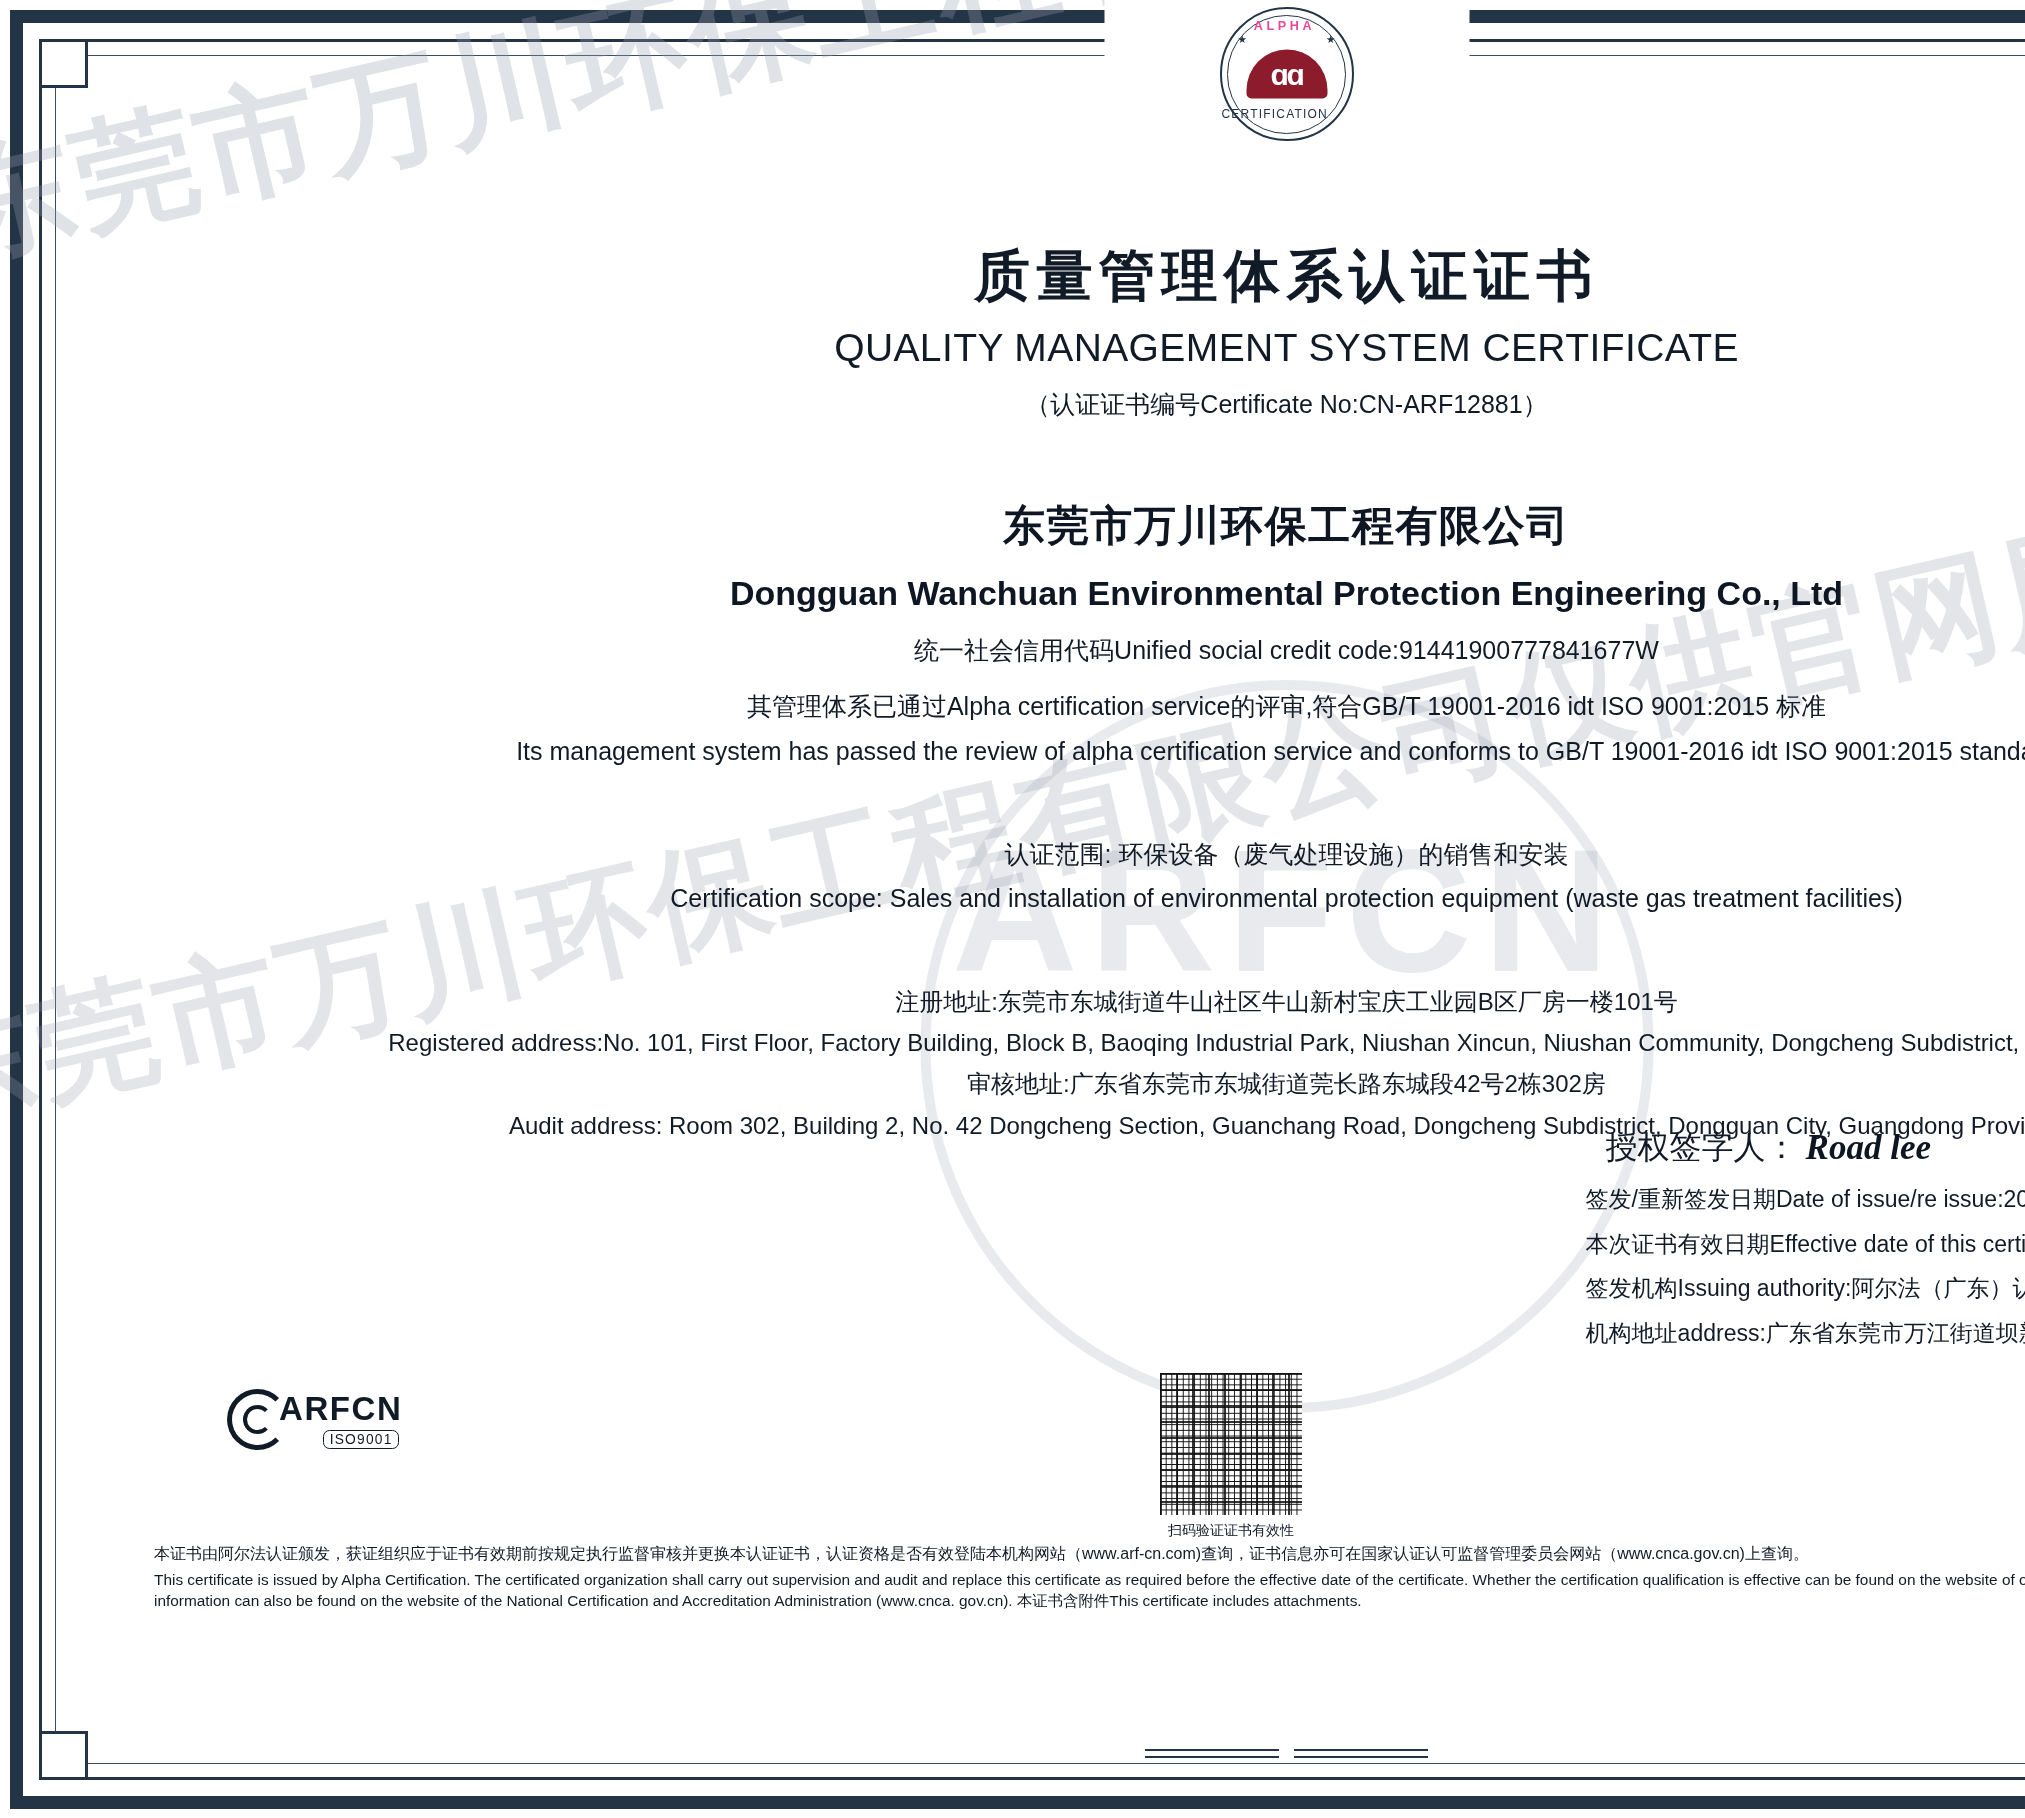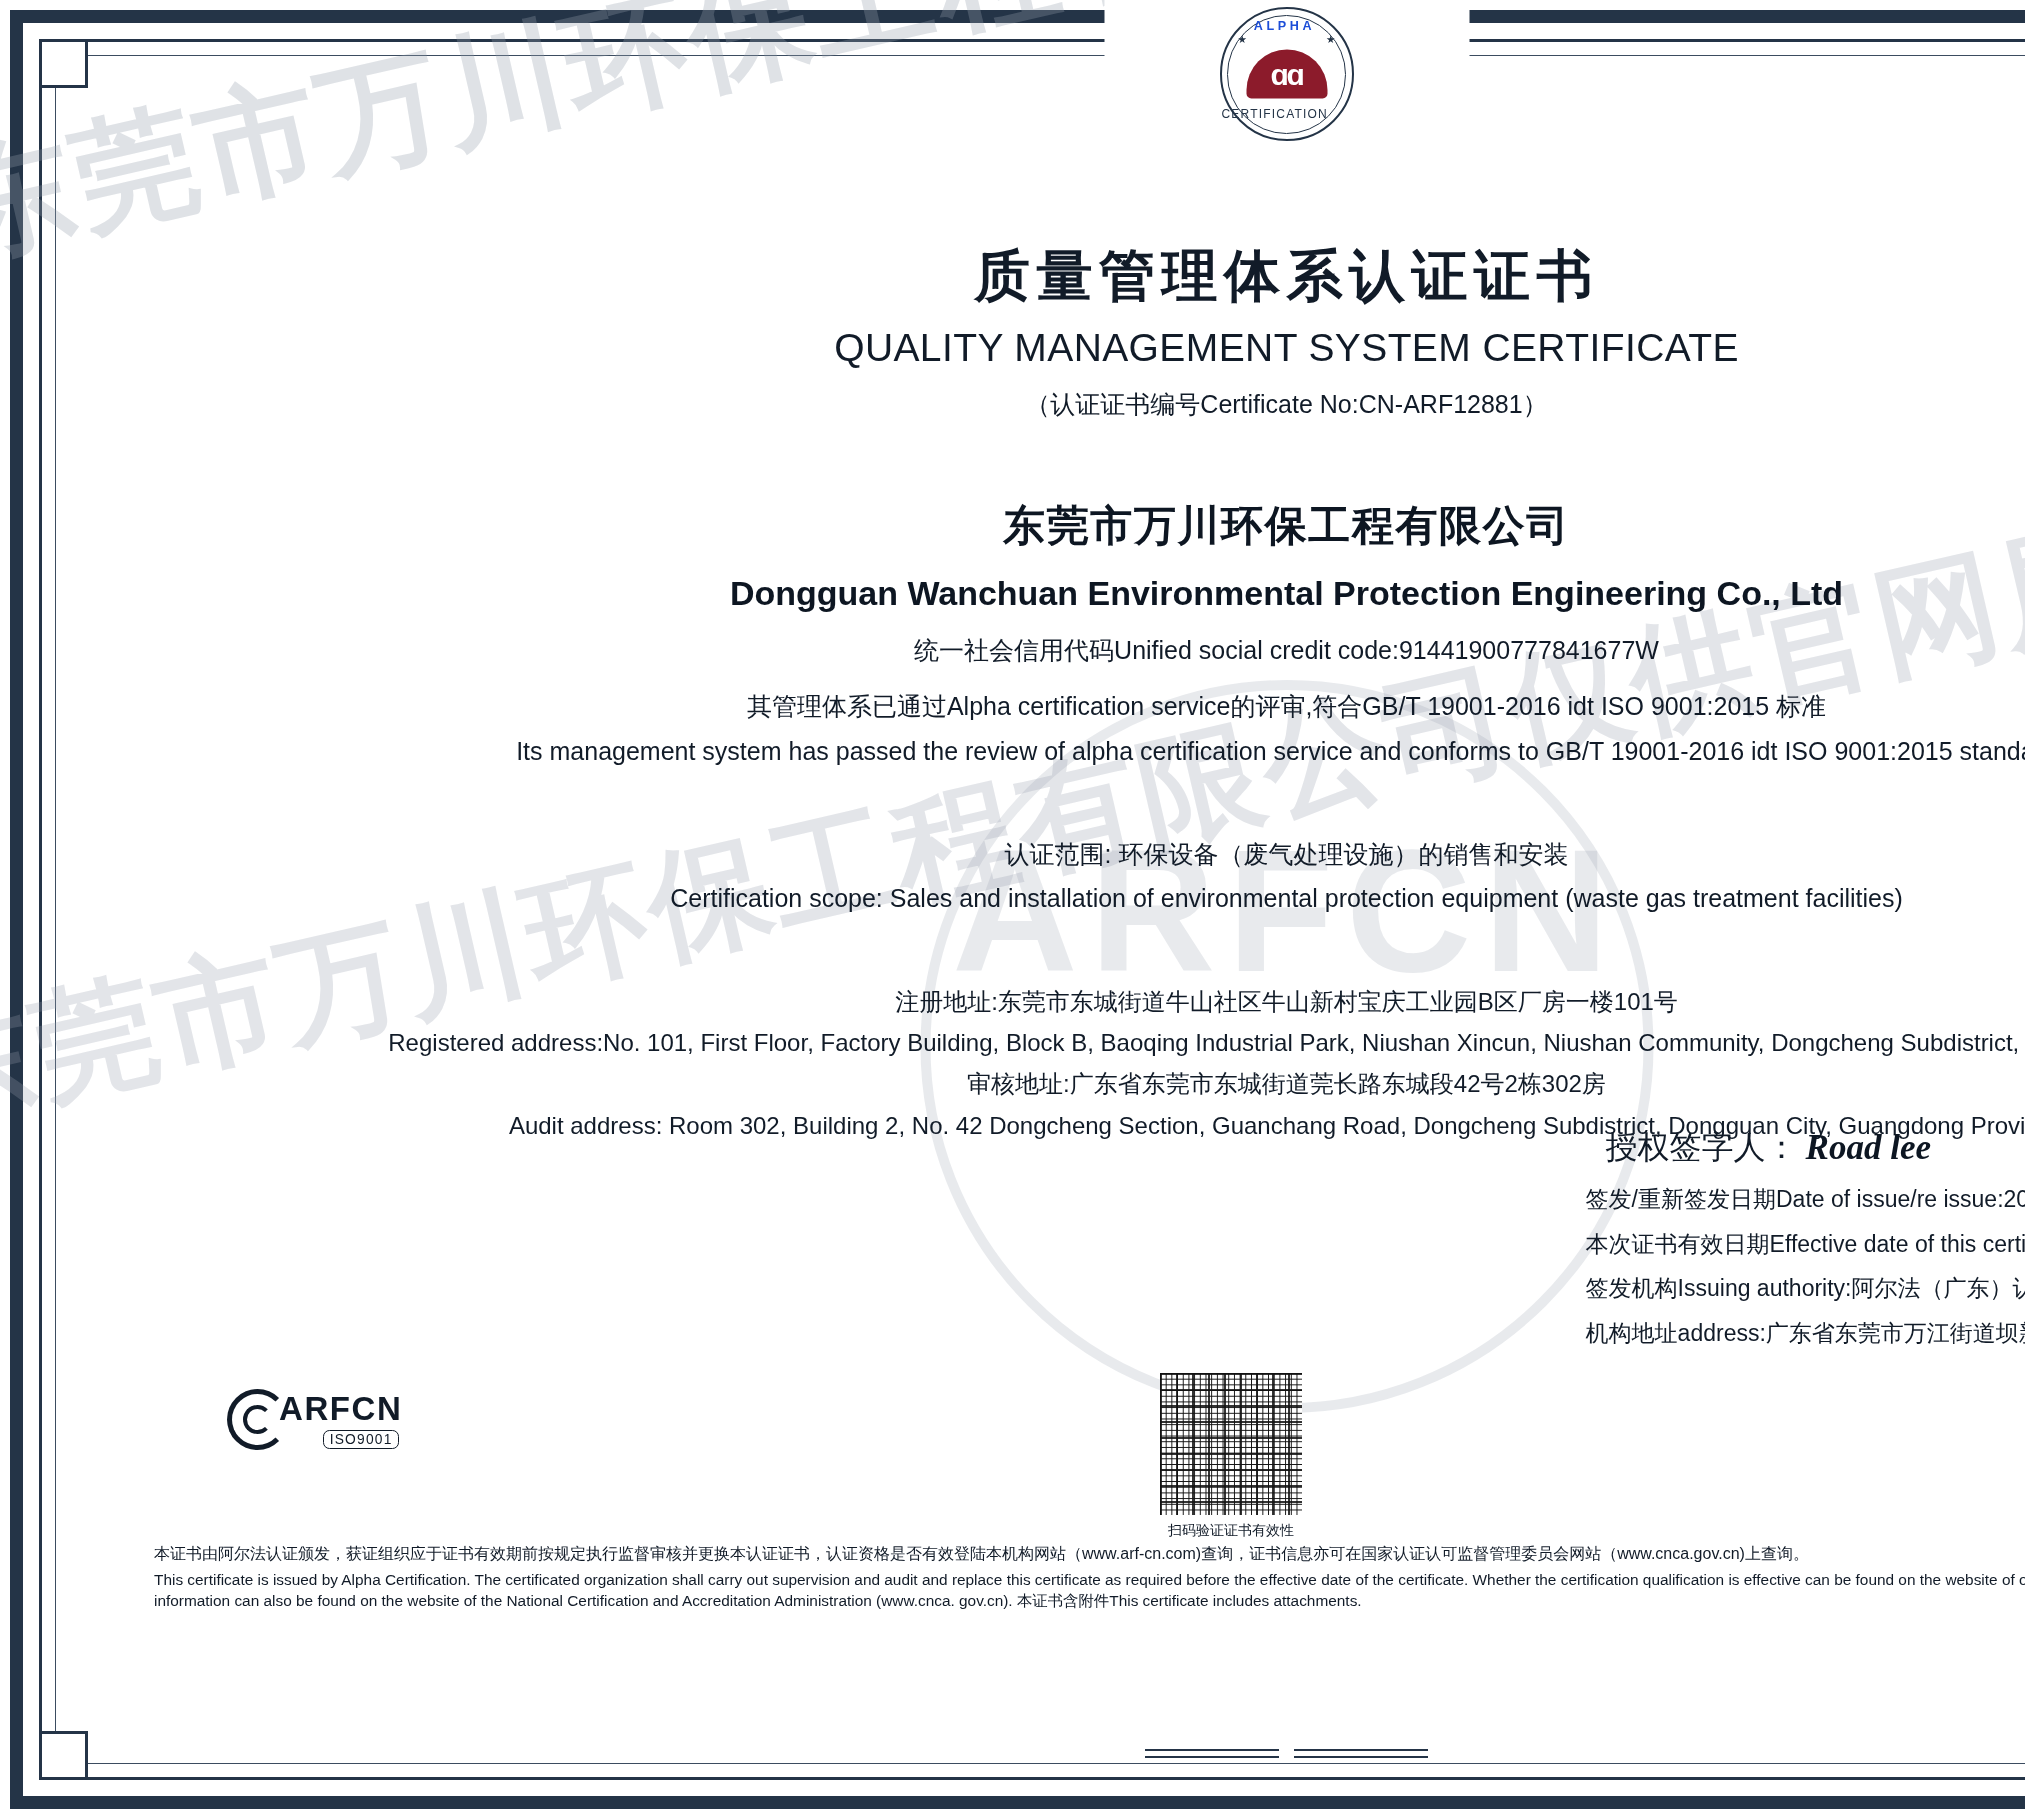--- a/index.html
+++ b/index.html
@@ -81,21 +81,21 @@
     border-radius: 50%;
     border: 1.2px solid #243447;
     box-sizing: border-box;
   }
   .seal-band-top {
     position: absolute;
     left: 0; right: 4px; top: 9.7px;
     text-align: center;
     font-size: 12.6px;
     letter-spacing: 3.6px;
-    color: #1d4ed8;
+    color: #ec4899;
     font-weight: bold;
   }
   .seal-band-bottom {
     position: absolute;
     left: 0; right: 0; bottom: 18px;
     text-align: left;
     font-size: 12px;
     letter-spacing: 1.2px;
     color: #243447;
   }

